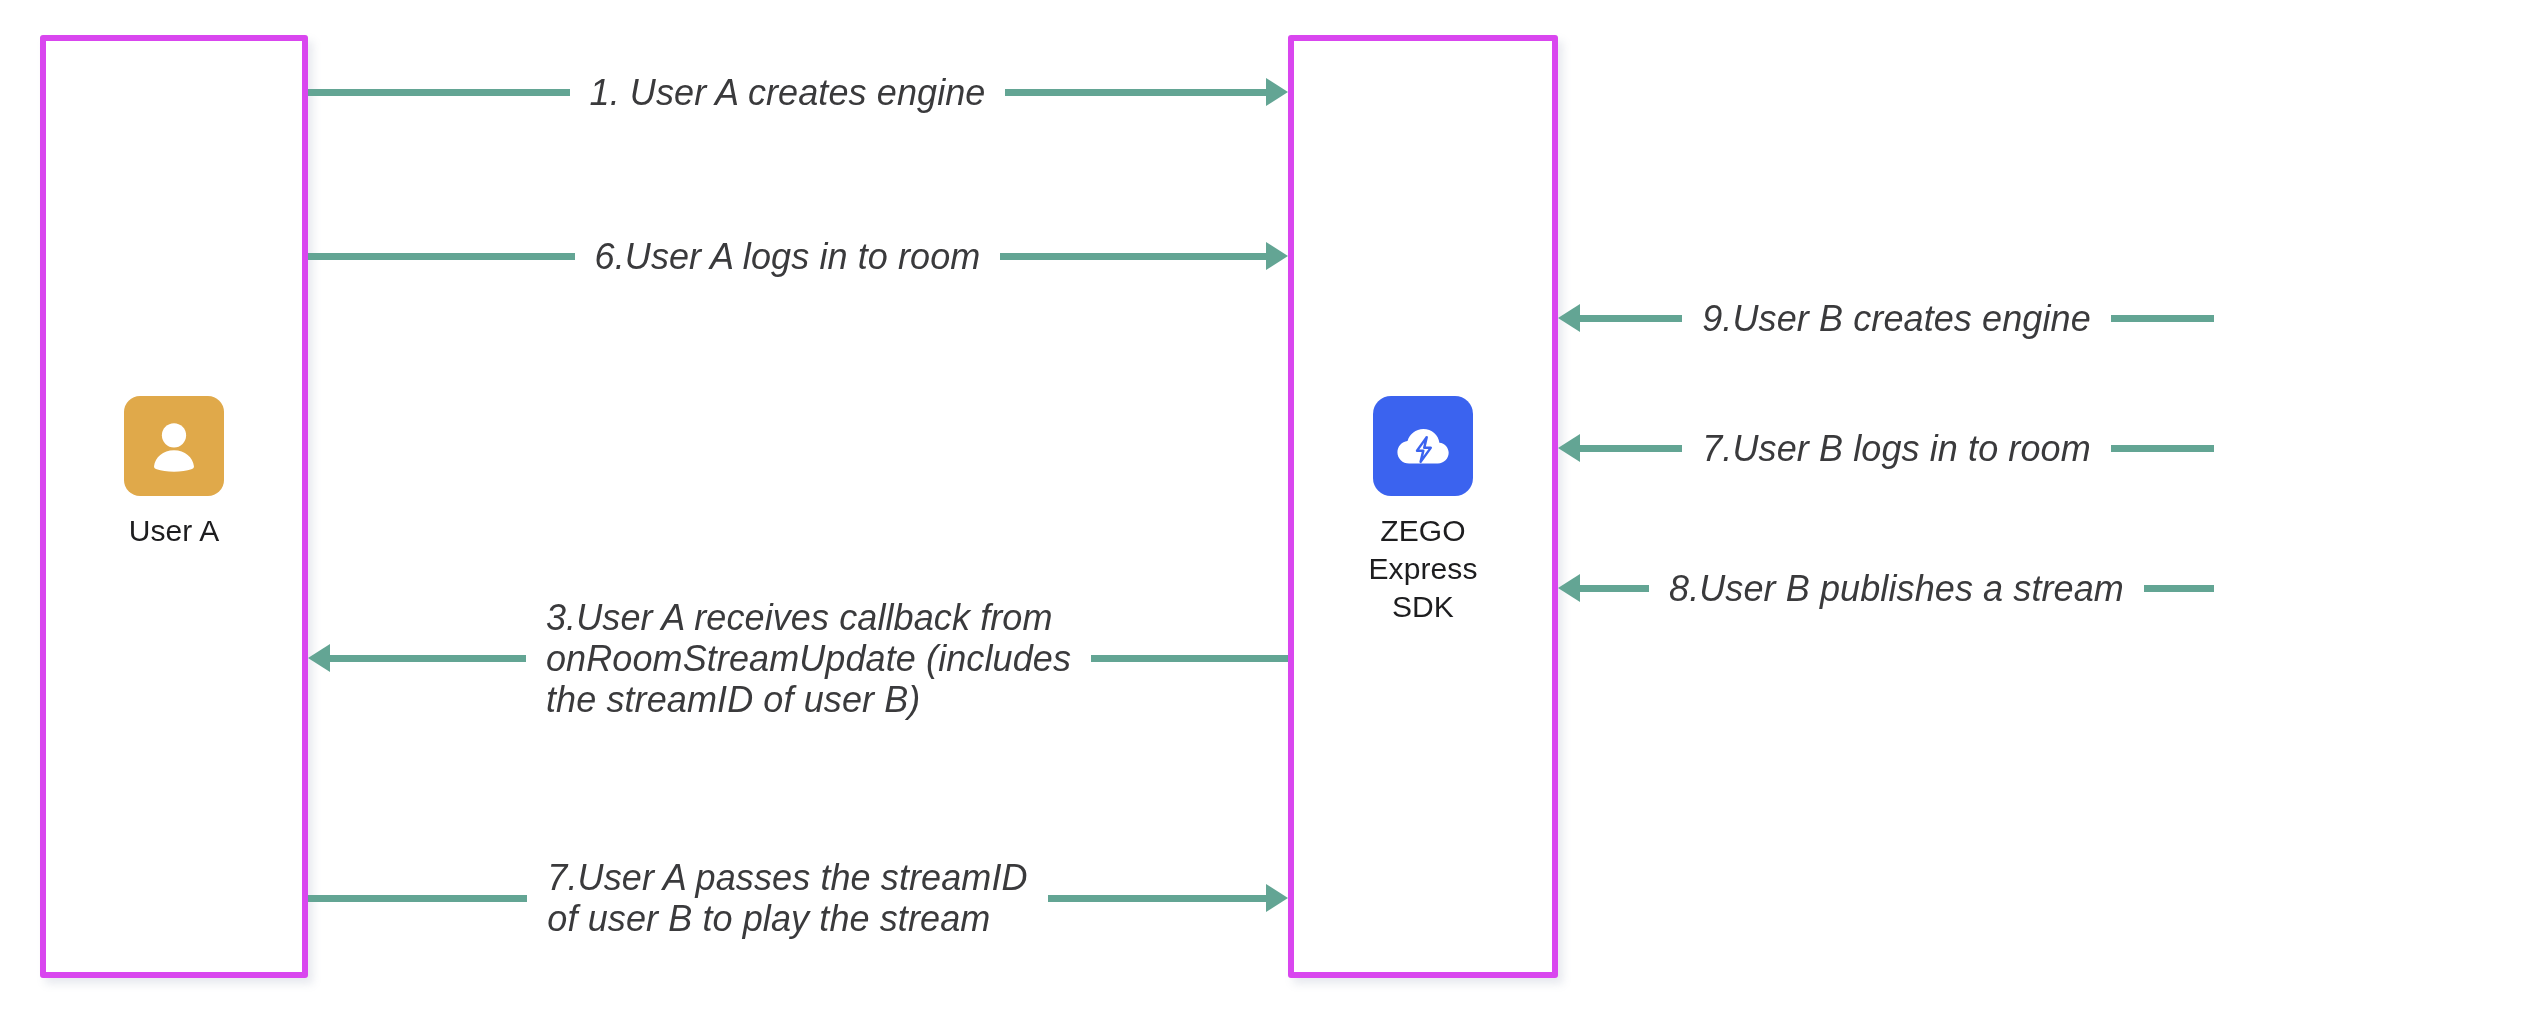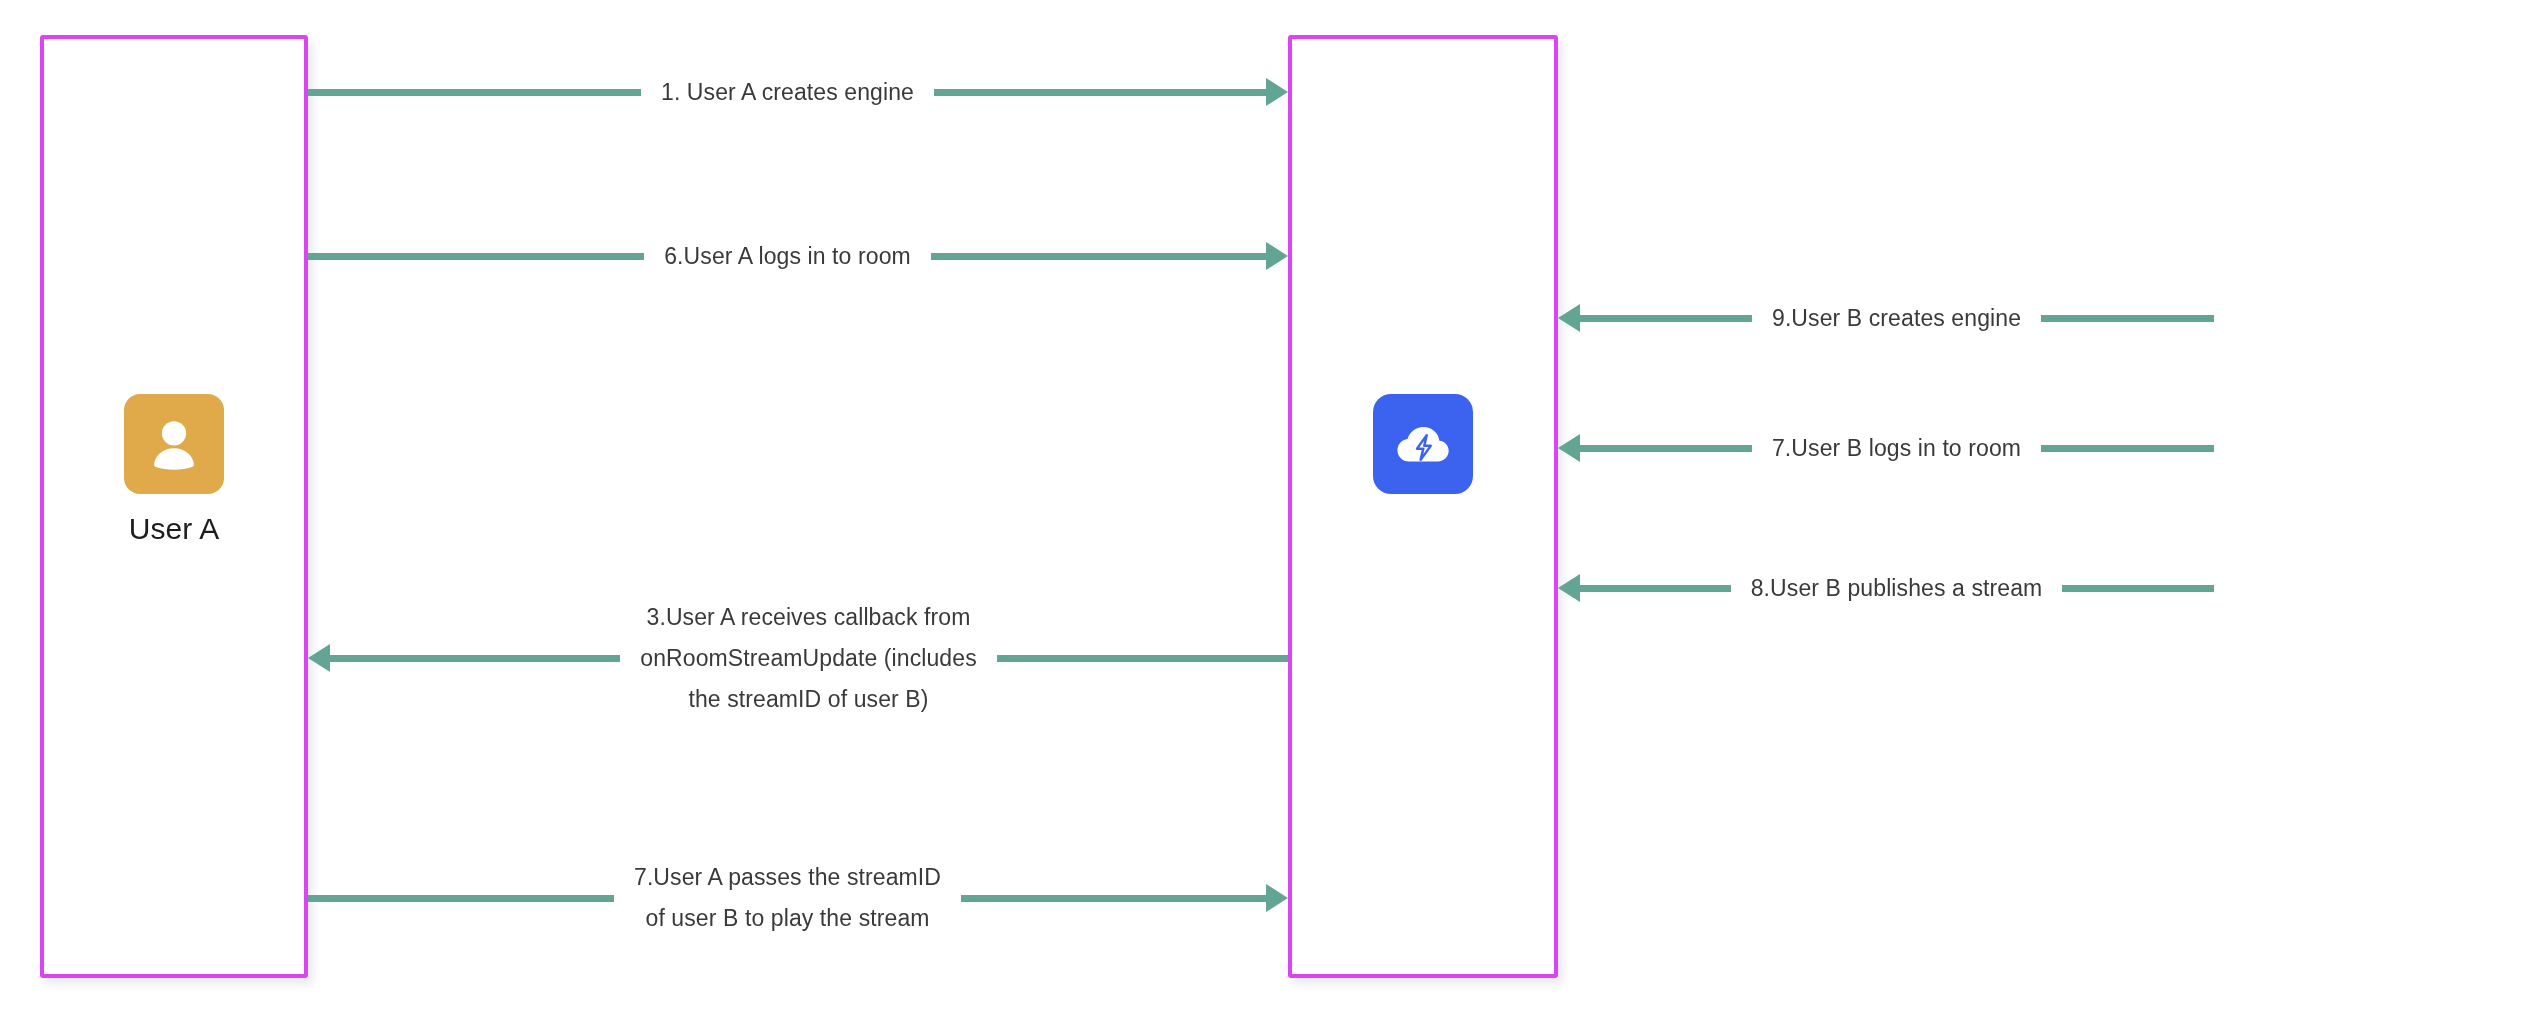--- a/index.html
+++ b/index.html
@@ -17,21 +17,21 @@
     height: 1036px;
     background: #ffffff;
     overflow: hidden;
   }
 
   
   .lane {
     position: absolute;
     box-sizing: border-box;
     background: #ffffff;
-    border: 4px solid #d946ef;
+    border: 6px solid #d946ef;
     border-radius: 3px;
     box-shadow: 5px 6px 9px rgba(120,130,160,0.17);
   }
   #lane-a      { left: 40px;   top: 35px; width: 268px; height: 943px; }
   #lane-sdk    { left: 1288px; top: 35px; width: 270px; height: 943px; }
   #lane-b      { left: 2214px; top: 35px; width: 268px; height: 943px; }
 
   
   .node {
     position: absolute;
@@ -74,28 +74,28 @@
     align-items: center;
     height: 0;
   }
   .seg {
     height: 7px;
     background: #63a594;
     flex: none;
   }
   .seg.grow { flex: 1 1 auto; }
   .flow-label {
-    font-size: 23px;
+    font-size: 36px;
     line-height: 41px;
     color: #3a3a3c;
-    text-align: center;
     white-space: pre-line;
     padding: 0 20px;
     flex: none;
     letter-spacing: 0.1px;
+    font-style: italic;
   }
   
   .head {
     width: 0;
     height: 0;
     flex: none;
     border-top: 14px solid transparent;
     border-bottom: 14px solid transparent;
   }
   .head.right { border-left: 22px solid #63a594; margin-left: -1px; }
@@ -132,20 +132,23 @@
   <div class="lane" id="lane-sdk">
     <div class="node" id="node-sdk">
       <div class="avatar" style="background:#3b63ef">
         <span>
           <svg width="66" height="66" viewBox="0 0 64 64" aria-hidden="true">
             <path d="M18.5 49c-6.3 0-11.3-4.9-11.3-11 0-5.6 4.2-10.2 9.8-10.9C18.8 20.4 25 15.5 32.4 15.5c8 0 14.6 5.8 15.5 13.3 5.2.5 9 4.7 9 9.8 0 5.6-4.6 10.4-10.5 10.4H18.5z" fill="#ffffff"></path>
             <path d="M35.6 23.4l-9.4 13.1h6.1l-2.6 10.9 9.8-13.6h-6.3l2.4-10.4z" fill="#ffffff" stroke="#3b63ef" stroke-width="2.4" stroke-linejoin="round"></path>
           </svg>
         </span>
       </div>
+      <div class="node-label">ZEGO
+Express
+SDK</div>
     </div>
   </div>
 
 
   <div class="flow" id="flow-1">
     <div class="seg grow"></div>
     <div class="flow-label">1. User A creates engine</div>
     <div class="seg grow"></div>
     <div class="head right"></div>
   </div>

